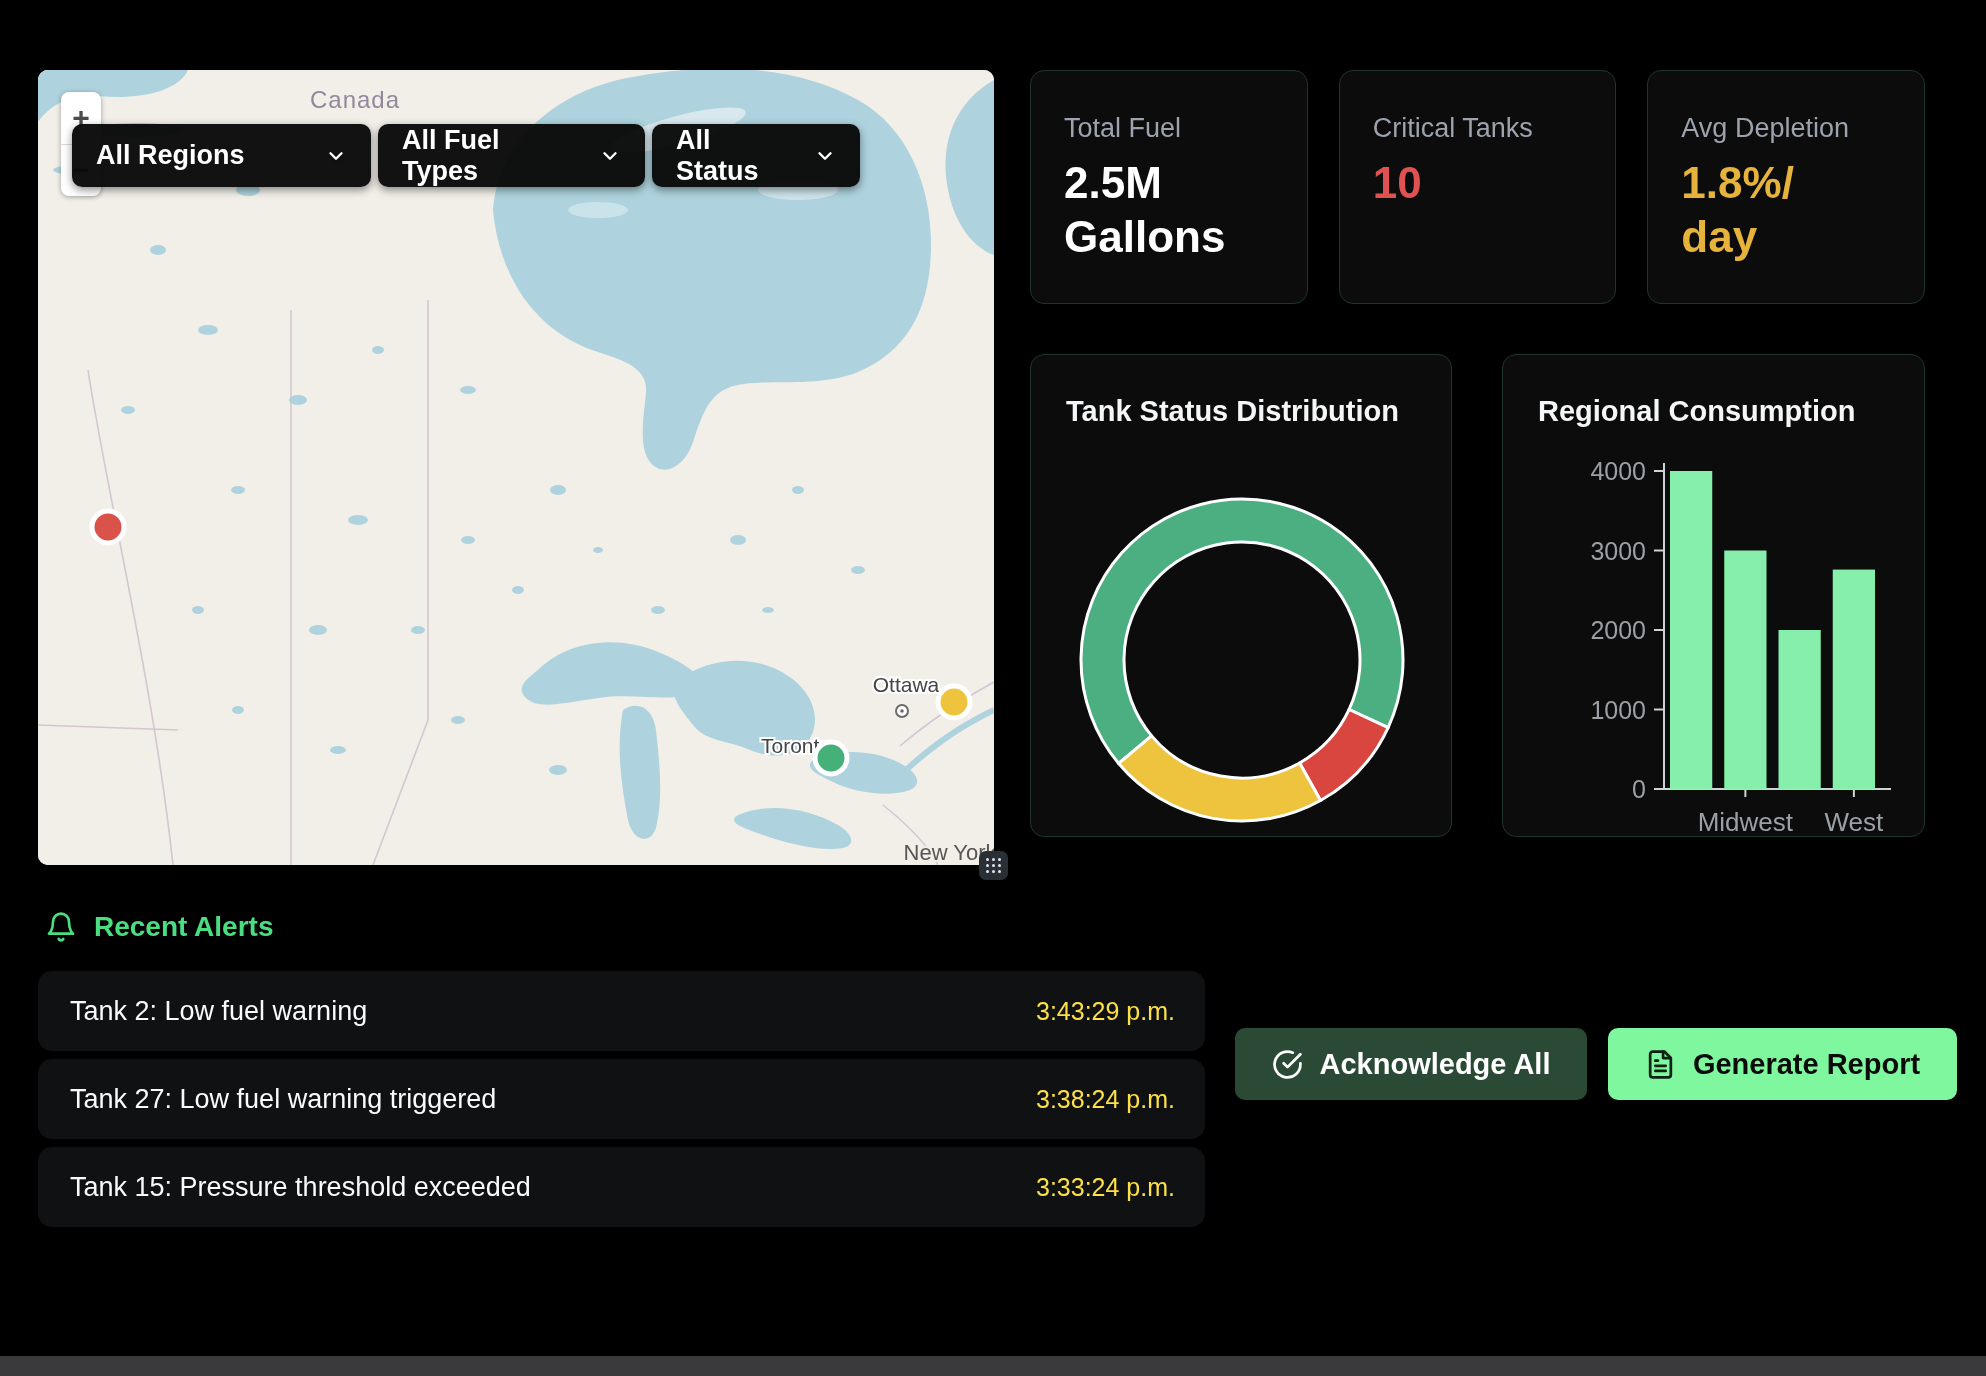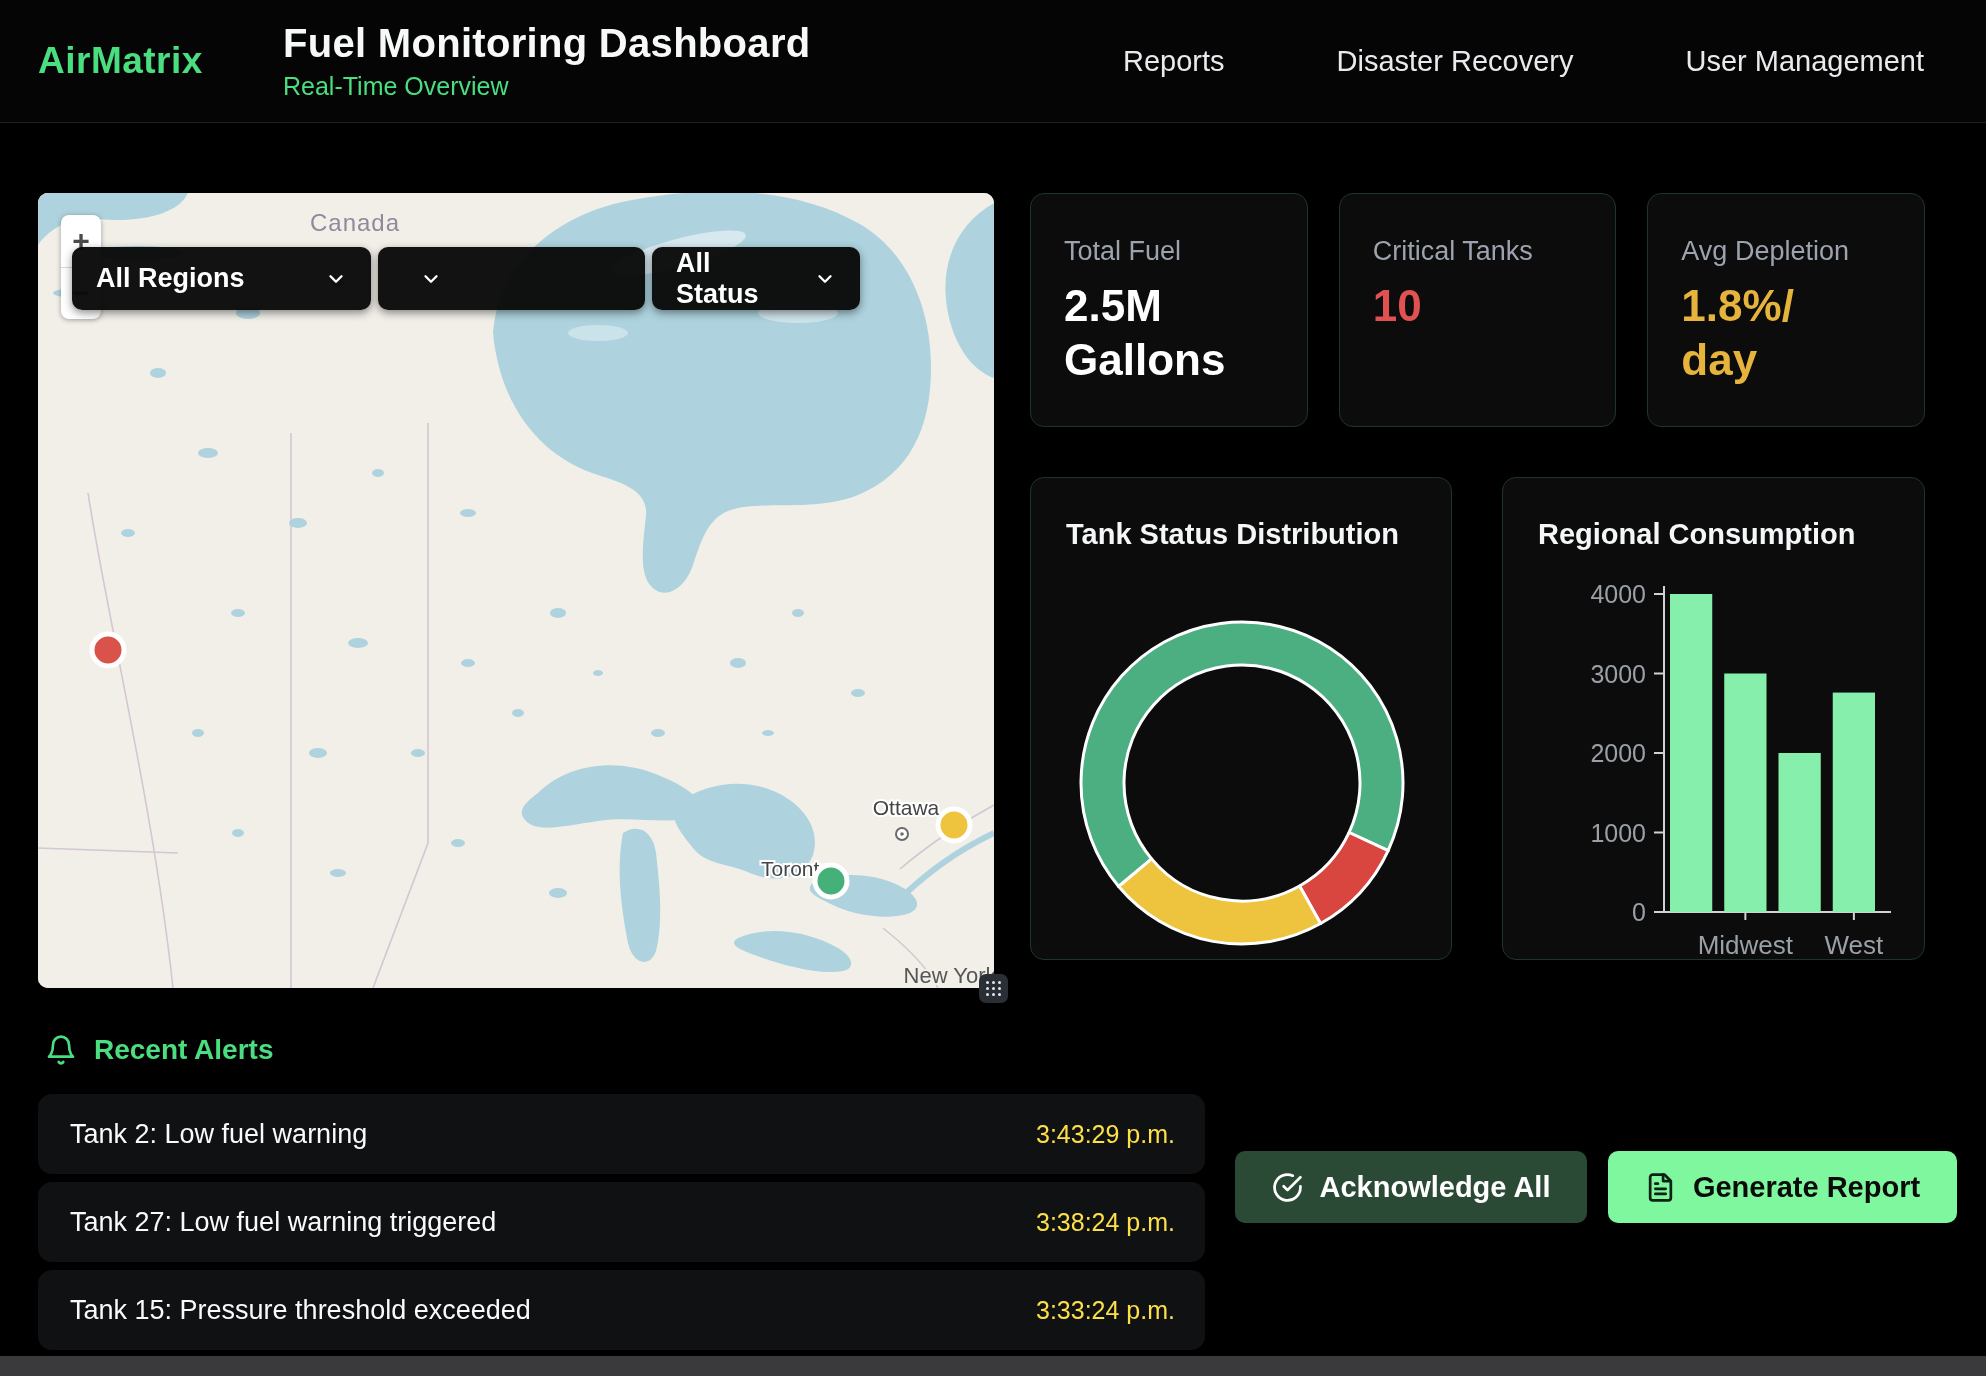--- a/index.html
+++ b/index.html
@@ -90,32 +90,20 @@
   .btn-gen { width:349px; background:#7ef79e; color:#0b0b0b; }
   .bottom-bar { position:absolute; left:0; bottom:0; width:100%; height:20px; background:#3a3a3c; }
   
   text { font-family:"Liberation Sans","DejaVu Sans",sans-serif; }
 </style>
 </head>
 <body>
 
 <div class="app">
 
-  <div class="header">
-    <div class="logo">AirMatrix</div>
-    <div class="title-block">
-      <div class="page-title">Fuel Monitoring Dashboard</div>
-      <div class="page-subtitle">Real-Time Overview</div>
-    </div>
-    <div class="nav">
-      <div class="nav-item">Reports</div>
-      <div class="nav-item">Disaster Recovery</div>
-      <div class="nav-item">User Management</div>
-    </div>
-  </div>
 
   <div class="main">
 
     <div class="map-panel">
       <div class="map-clip">
         <svg width="956" height="795" viewBox="0 0 956 795">
           <rect width="956" height="795" fill="#f2efe9"></rect>
 
           <path d="M0,0 L150,0 C140,22 100,30 60,26 C30,23 10,38 0,52 Z" fill="#aed3de"></path>
           <ellipse cx="100" cy="60" rx="45" ry="7" fill="#aed3de"></ellipse>
@@ -194,20 +182,21 @@
       <div class="map-filters">
         <div class="dropdown dd-regions">
           <span>All Regions</span>
           <span class="chev">
             <svg width="22" height="22" viewBox="0 0 24 24" fill="none" stroke="#fff" stroke-width="2.6" stroke-linecap="round" stroke-linejoin="round">
                 <polyline points="6 9 12 15 18 9"></polyline>
               </svg>
           </span>
         </div>
         <div class="dropdown dd-fuel">
+          <span>All Fuel Types</span>
           <span class="chev">
             <svg width="22" height="22" viewBox="0 0 24 24" fill="none" stroke="#fff" stroke-width="2.6" stroke-linecap="round" stroke-linejoin="round">
                 <polyline points="6 9 12 15 18 9"></polyline>
               </svg>
           </span>
         </div>
         <div class="dropdown dd-status">
           <span>All Status</span>
           <span class="chev">
             <svg width="22" height="22" viewBox="0 0 24 24" fill="none" stroke="#fff" stroke-width="2.6" stroke-linecap="round" stroke-linejoin="round">

